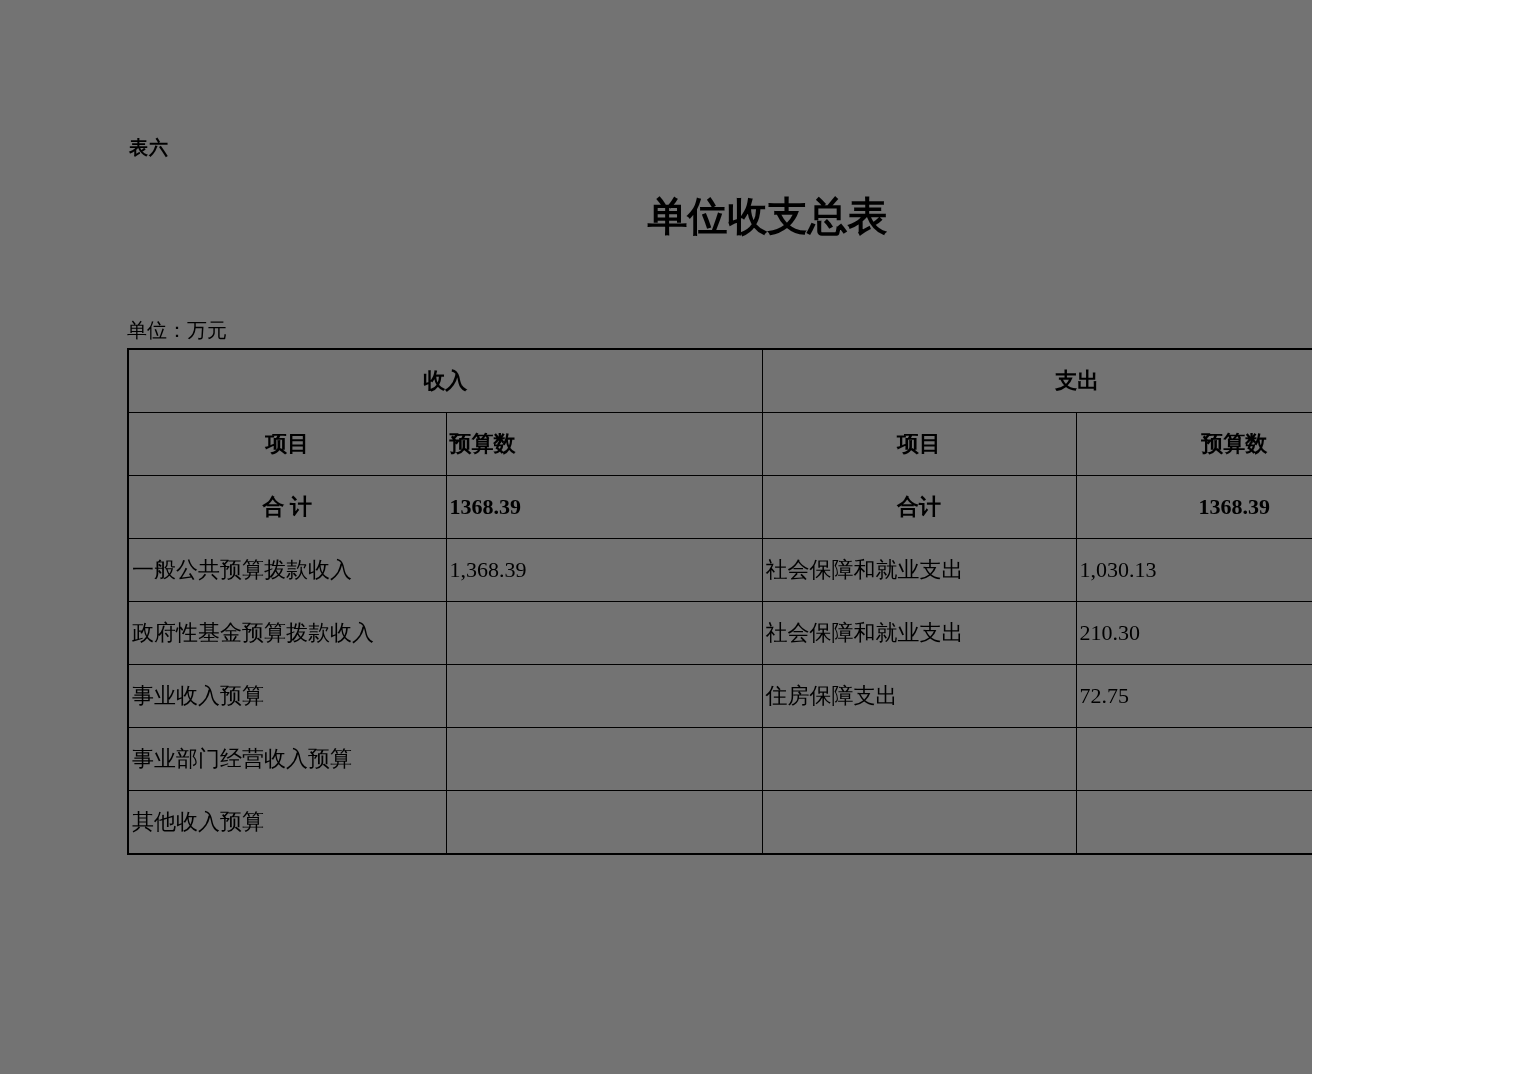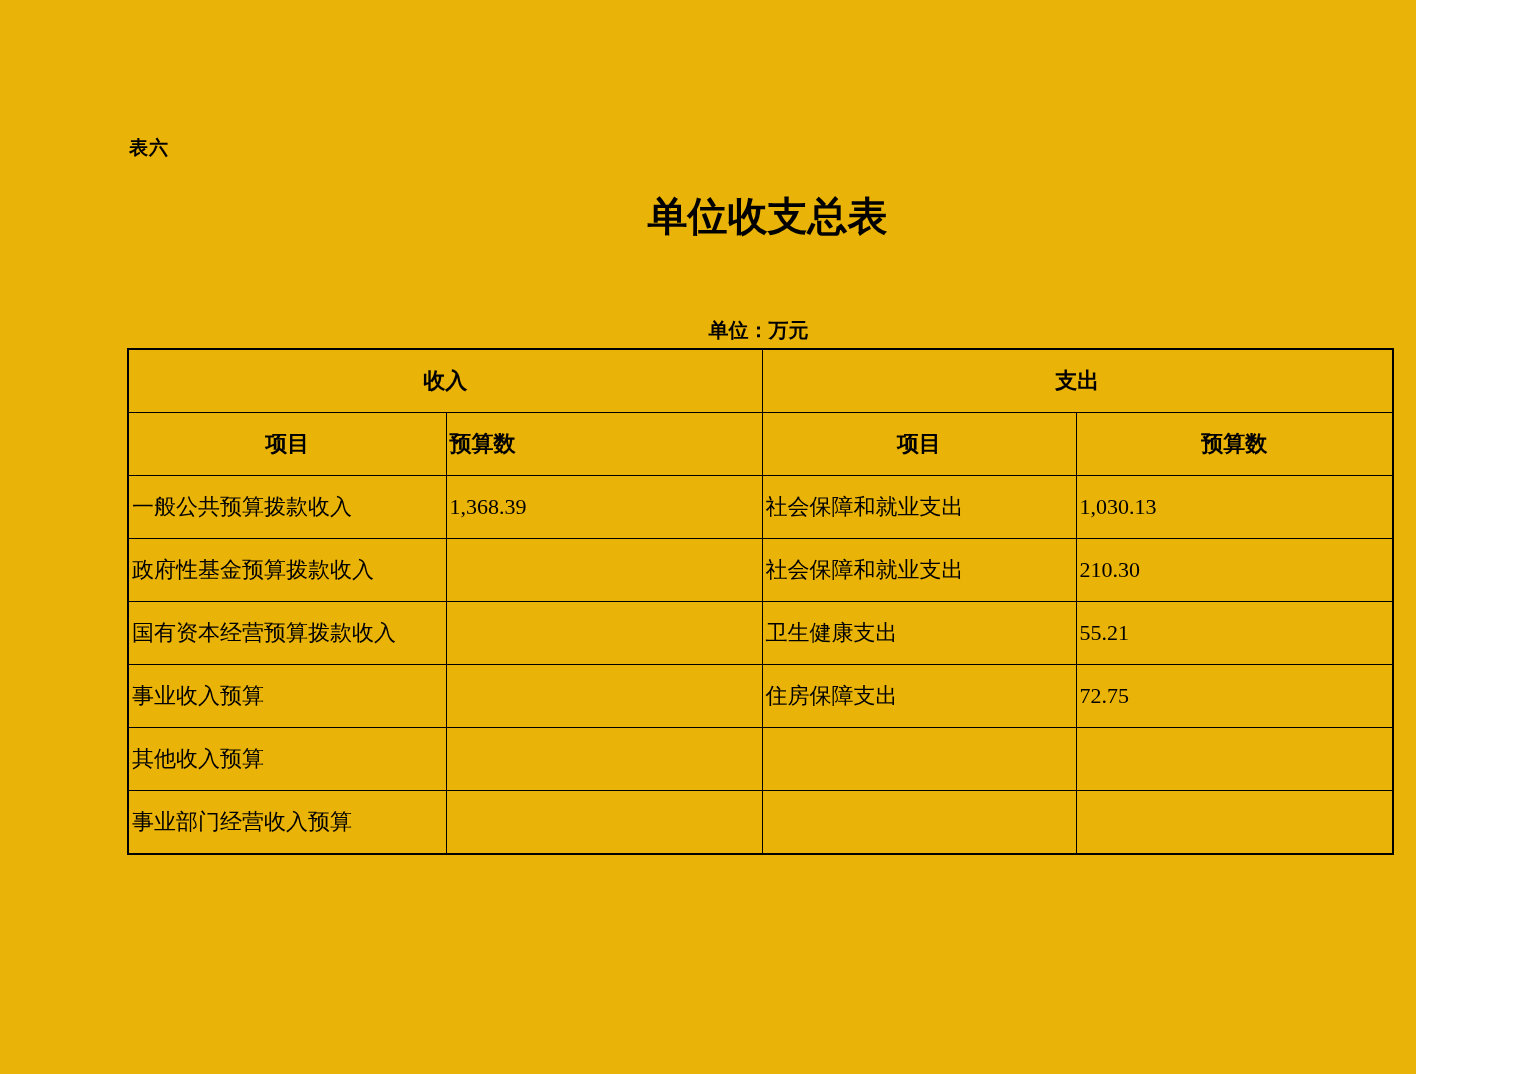--- a/index.html
+++ b/index.html
@@ -8,23 +8,23 @@
     background: #ffffff;
   }
   body {
     width: 1520px;
     height: 1074px;
     font-family: "Liberation Serif", "DejaVu Serif", serif;
     color: #000000;
   }
   .page {
     position: relative;
-    width: 1416px;
+    width: 1312px;
     height: 1074px;
-    background: #eab308;
+    background: #737373;
     overflow: hidden;
   }
   .table-label {
     position: absolute;
     left: 129px;
     top: 135px;
     font-size: 19px;
     font-weight: bold;
     letter-spacing: 1px;
   }
@@ -37,23 +37,22 @@
     font-size: 40px;
     font-weight: bold;
     letter-spacing: 0px;
     margin: 8px;
   }
   .unit-note {
     position: absolute;
     left: 127px;
     top: 317px;
     width: 1263px;
-    text-align: center;
+    text-align: left;
     font-size: 20px;
-    font-weight: bold;
   }
   table.budget {
     position: absolute;
     left: 127px;
     top: 348px;
     width: 1265px;
     border-collapse: collapse;
     table-layout: fixed;
     border: 2px solid #000000;
   }
@@ -100,53 +99,53 @@
       <td colspan="2" class="bold center">支出</td>
     </tr>
 
     <tr class="colhead-row">
       <td class="bold center">项目</td>
       <td class="bold left">预算数</td>
       <td class="bold center">项目</td>
       <td class="bold center">预算数</td>
     </tr>
 
+    <tr class="total-row">
+      <td class="bold center">合 计</td>
+      <td class="bold left">1368.39</td>
+      <td class="bold center">合计</td>
+      <td class="bold center">1368.39</td>
+    </tr>
 
     <tr class="data-row">
       <td class="left">一般公共预算拨款收入</td>
       <td class="right">1,368.39</td>
       <td class="left">社会保障和就业支出</td>
       <td class="right">1,030.13</td>
     </tr>
     <tr class="data-row">
       <td class="left">政府性基金预算拨款收入</td>
       <td class="right"></td>
       <td class="left">社会保障和就业支出</td>
       <td class="right">210.30</td>
     </tr>
     <tr class="data-row">
-      <td class="left">国有资本经营预算拨款收入</td>
-      <td class="right"></td>
-      <td class="left">卫生健康支出</td>
-      <td class="right">55.21</td>
-    </tr>
-    <tr class="data-row">
       <td class="left">事业收入预算</td>
       <td class="right"></td>
       <td class="left">住房保障支出</td>
       <td class="right">72.75</td>
     </tr>
     <tr class="data-row">
-      <td class="left">其他收入预算</td>
+      <td class="left">事业部门经营收入预算</td>
       <td class="right"></td>
       <td class="left"></td>
       <td class="right"></td>
     </tr>
     <tr class="data-row">
-      <td class="left">事业部门经营收入预算</td>
+      <td class="left">其他收入预算</td>
       <td class="right"></td>
       <td class="left"></td>
       <td class="right"></td>
     </tr>
   </tbody>
     </table>
 
 </div>
 
 </body></html>

